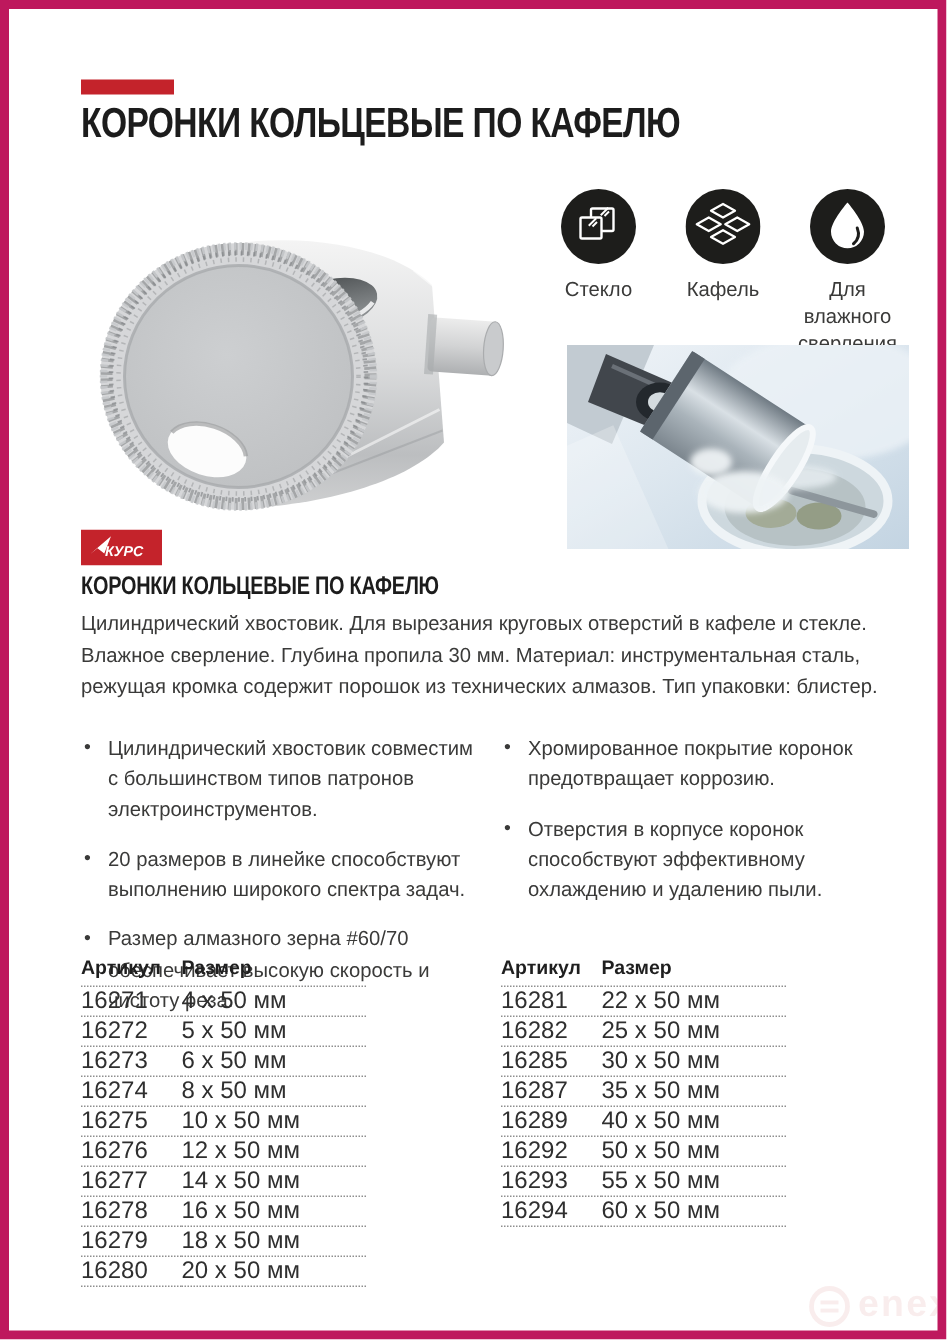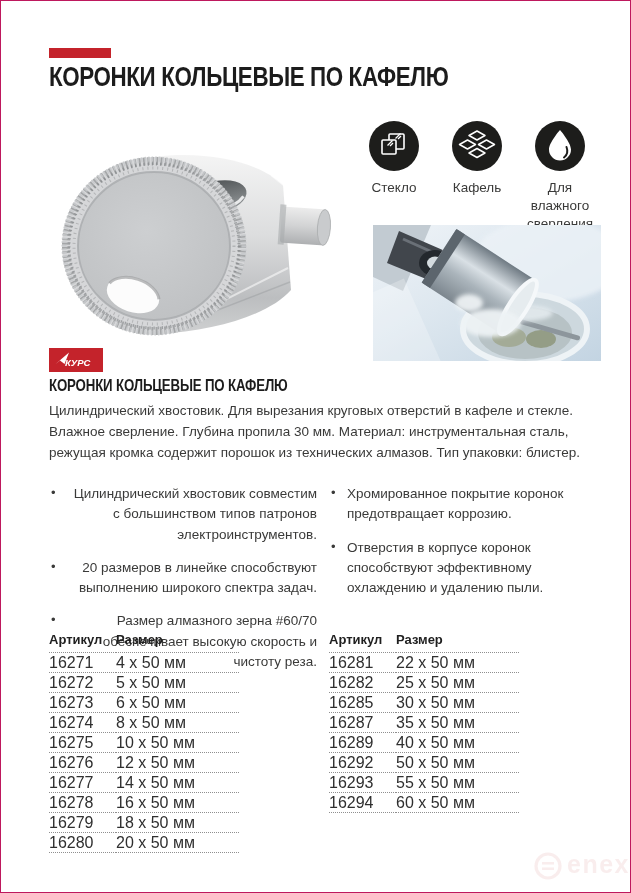--- a/index.html
+++ b/index.html
@@ -1,20 +1,20 @@
 <!DOCTYPE html>
 <html lang="ru"><head>
 <meta charset="utf-8">
 <style>
   * { margin:0; padding:0; box-sizing:border-box; }
   html,body { background:#ffffff; }
   body { font-family:"Liberation Sans", sans-serif; }
   .page {
     position:relative; width:631px; height:893px; background:#fff;
-    border:1px solid #be185d; overflow:hidden;
+    border:6px solid #be185d; overflow:hidden;
   }
   .accent-bar { position:absolute; left:48px; top:47px; width:62px; height:10px; background:#c4232b; }
   .page-title {
     position:absolute; left:48px; top:60px; white-space:nowrap;
     font-size:28px; font-weight:bold; color:#1c1c1c; letter-spacing:-0.5px;
   }
   .condense { display:inline-block; transform:scaleX(0.80); transform-origin:left center; }
   .condense-sm { display:inline-block; transform:scaleX(0.78); transform-origin:left center; }
 
   .product-render { position:absolute; left:40px; top:104px; width:300px; height:240px; }
@@ -34,21 +34,21 @@
   .section-title {
     position:absolute; left:48px; top:375px; white-space:nowrap;
     font-size:17px; font-weight:bold; color:#1c1c1c; letter-spacing:-0.2px;
   }
   .description {
     position:absolute; left:48px; top:400px; width:540px;
     font-size:13.5px; line-height:1.55; color:#3a3a39;
   }
 
   .bullets { position:absolute; top:483px; list-style:none; }
-  .bullets-left { left:48px; width:268px;text-align:right; }
+  .bullets-left { left:48px; width:268px; }
   .bullets-right { left:328px; width:252px; }
   .bullets li {
     position:relative; padding-left:18px; margin-bottom:13px;
     font-size:13.5px; line-height:1.5; color:#3a3a39;
   }
   .bullets li::before {
     content:"•"; position:absolute; left:2px; top:-1px; color:#3a3a39; font-size:13px;
   }
 
   .catalog-table { position:absolute; top:630px; width:190px; border-collapse:collapse; }

